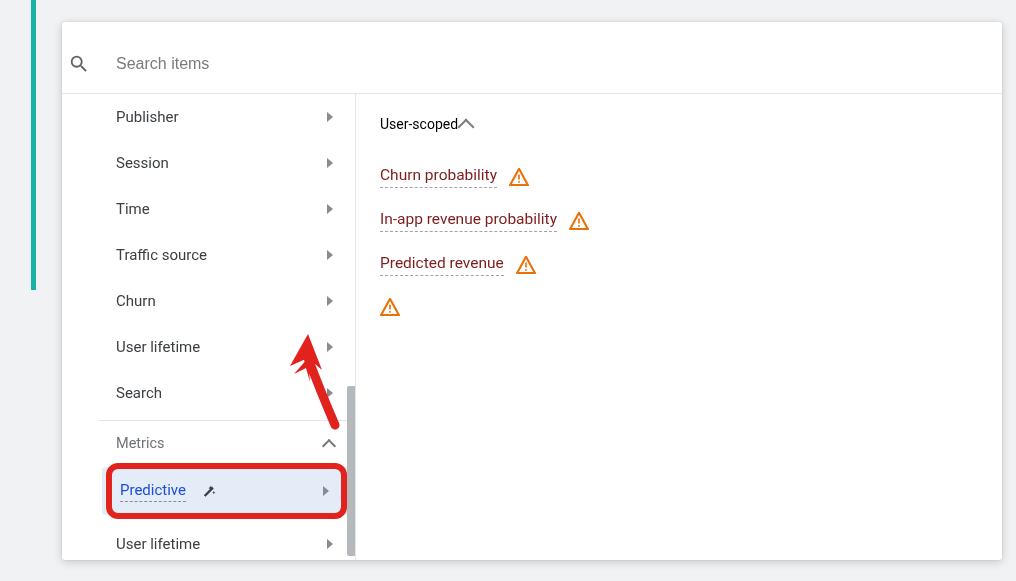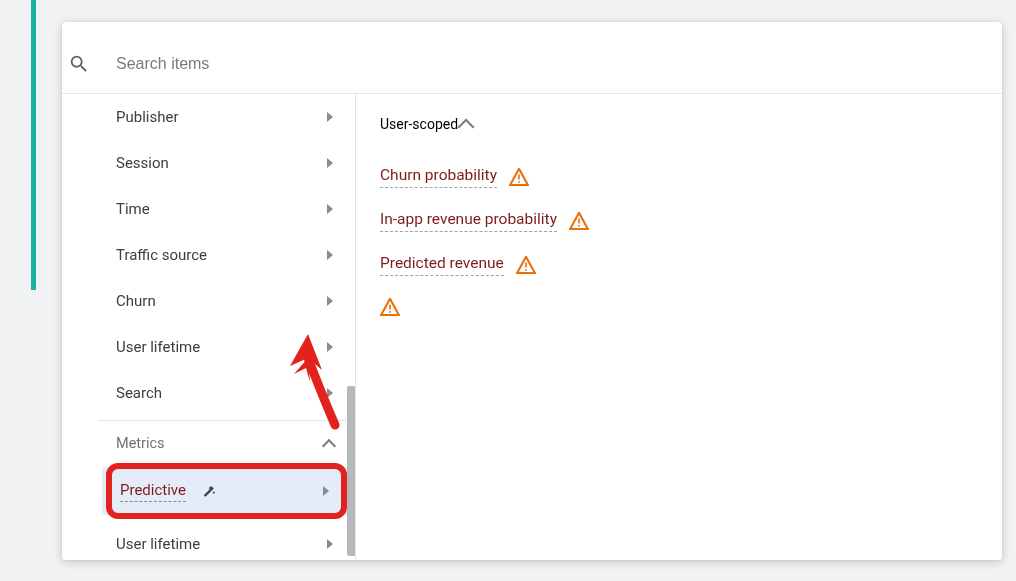--- a/index.html
+++ b/index.html
@@ -108,21 +108,21 @@
     position: relative;
     display:flex; align-items:center; justify-content:space-between;
     height: 48px;
     padding: 0 22px 0 18px;
     background: #e4ecf8;
     border-radius: 4px;
     cursor: pointer;
   }
   .predictive-row .plabel {
     display:flex; align-items:center; gap:12px;
-    color:#7f1d1d;
+    color:#1d4ed8;
     font-size:15px;
     justify-content:space-between;
   }
   .predictive-row .underline-dash{
     border-bottom: 1.5px dashed #8a8e92;
     padding-bottom: 2px;
   }
   .highlight-box {
     position: absolute;
     left: 4px; right: 4px;

